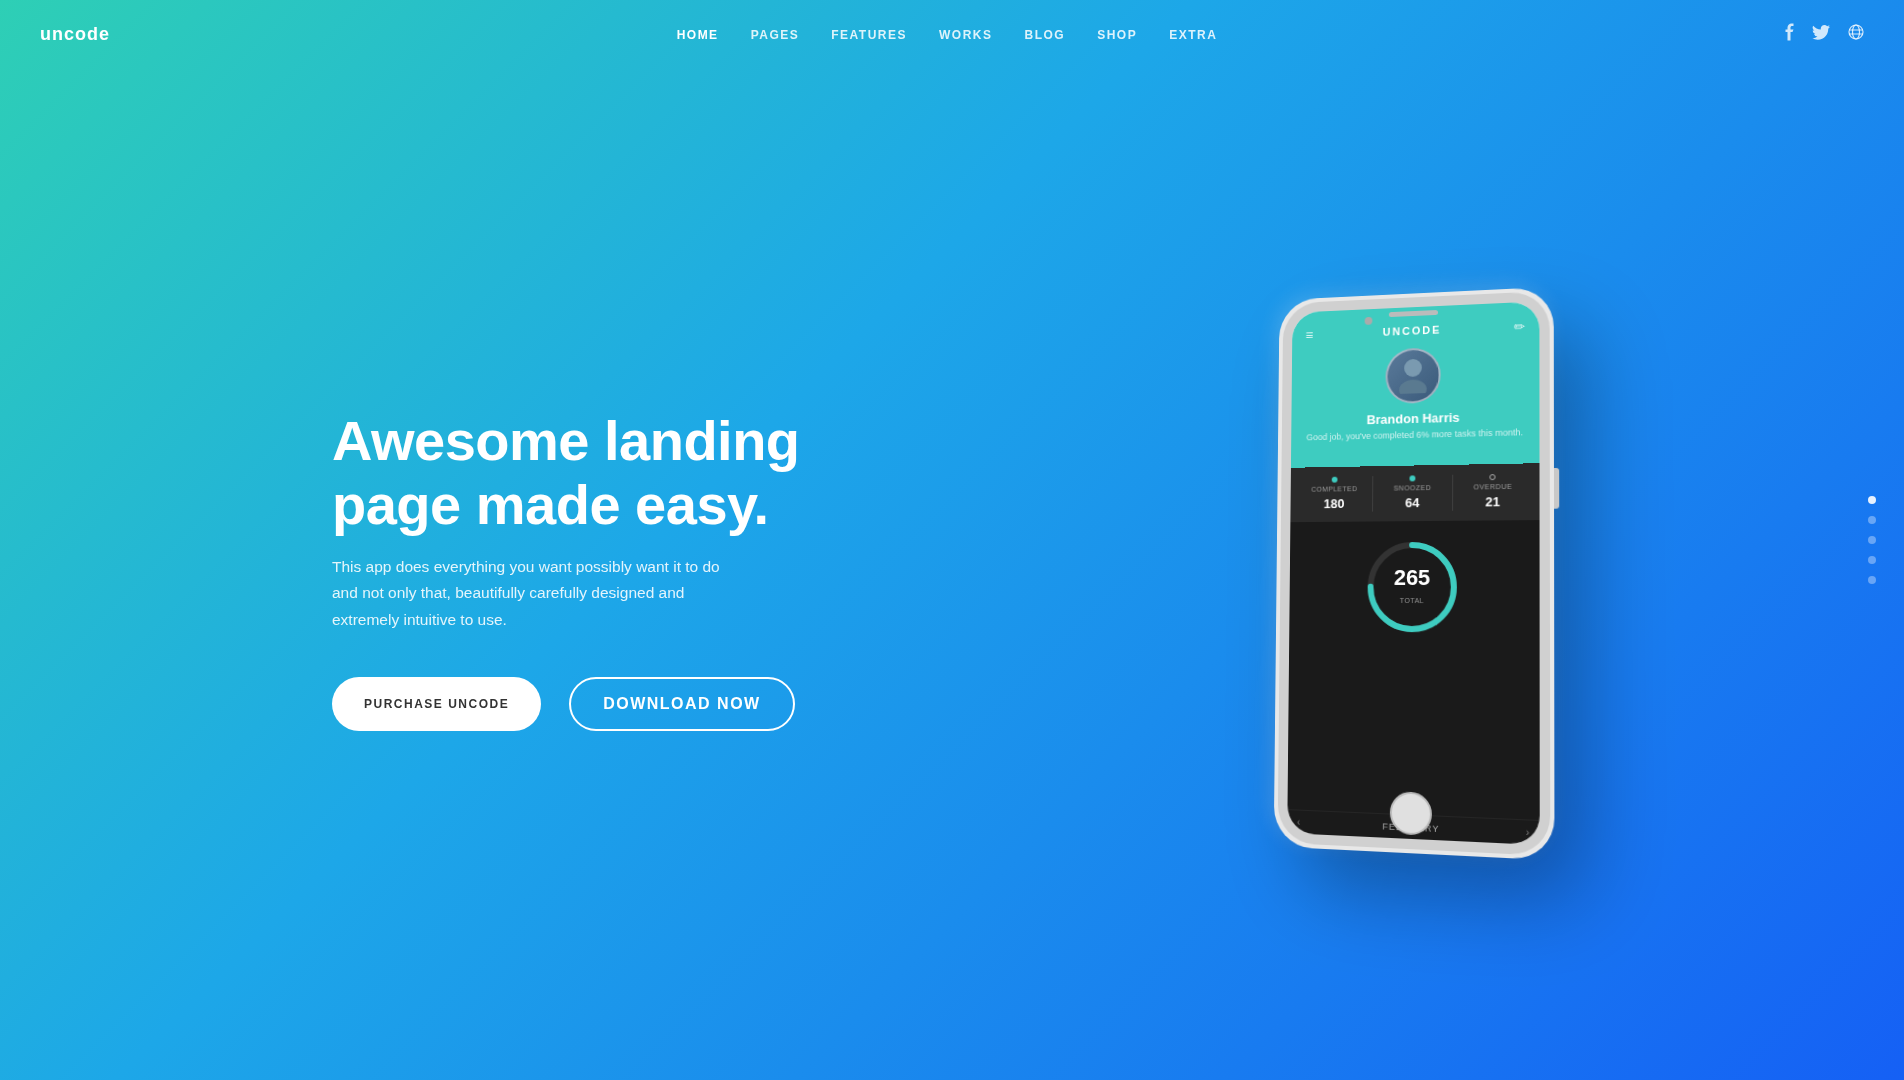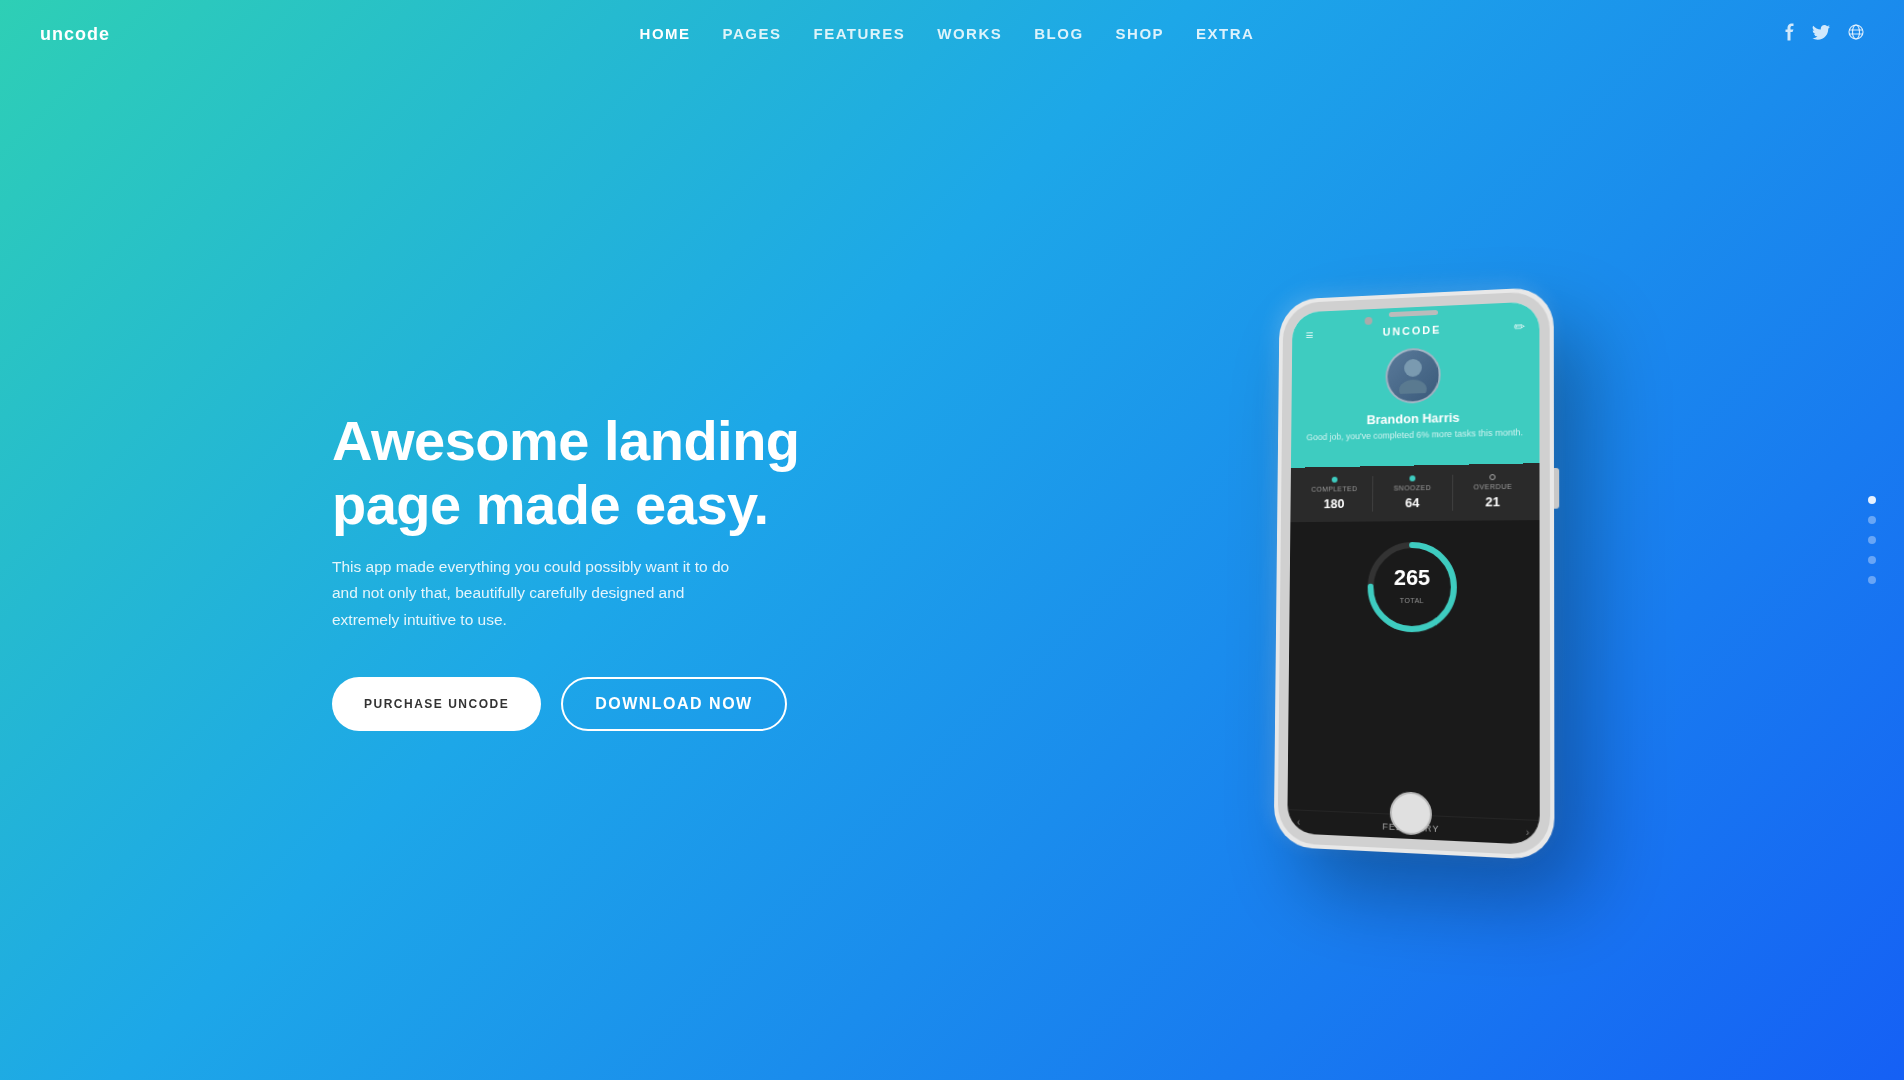--- a/index.html
+++ b/index.html
@@ -29,21 +29,21 @@
       letter-spacing: 1px;
     }
     .nav-links {
       display: flex;
       gap: 32px;
       list-style: none;
     }
     .nav-links li a {
       text-decoration: none;
       color: rgba(255,255,255,0.85);
-      font-size: 15px;
+      font-size: 12px;
       font-weight: 600;
       letter-spacing: 1.5px;
       text-transform: uppercase;
     }
     .nav-links li a.active {
       color: #fff;
     }
     .nav-social {
       display: flex;
       gap: 18px;
@@ -90,21 +90,21 @@
     }
     .hero-subtitle {
       font-size: 15.5px;
       color: rgba(255,255,255,0.88);
       line-height: 1.7;
       margin-bottom: 44px;
       max-width: 400px;
     }
     .hero-buttons {
       display: flex;
-      gap: 20px;
+      gap: 28px;
       flex-wrap: wrap;
     }
     .btn-primary {
       background: #fff;
       color: #333;
       border: none;
       border-radius: 30px;
       padding: 16px 32px;
       font-size: 12px;
       font-weight: 700;
@@ -433,21 +433,21 @@
         </svg>
     </a>
   </div>
 </nav>
 
 <section class="hero">
   <div class="hero-content">
 
     <div class="hero-text">
       <h1 class="hero-title">Awesome landing page made easy.</h1>
-      <p class="hero-subtitle">This app made everything you could possibly want it to do and not only that, beautifully carefully designed and extremely intuitive to use.</p>
+      <p class="hero-subtitle">This app does everything you want possibly want it to do and not only that, beautifully carefully designed and extremely intuitive to use.</p>
       <div class="hero-buttons">
         <button class="btn-primary">PURCHASE UNCODE</button>
         <button class="btn-outline">DOWNLOAD NOW</button>
       </div>
     </div>
 
     <div class="hero-phone">
       <div class="phone-outer">
         <div class="phone-speaker"></div>
         <div class="phone-camera"></div>

